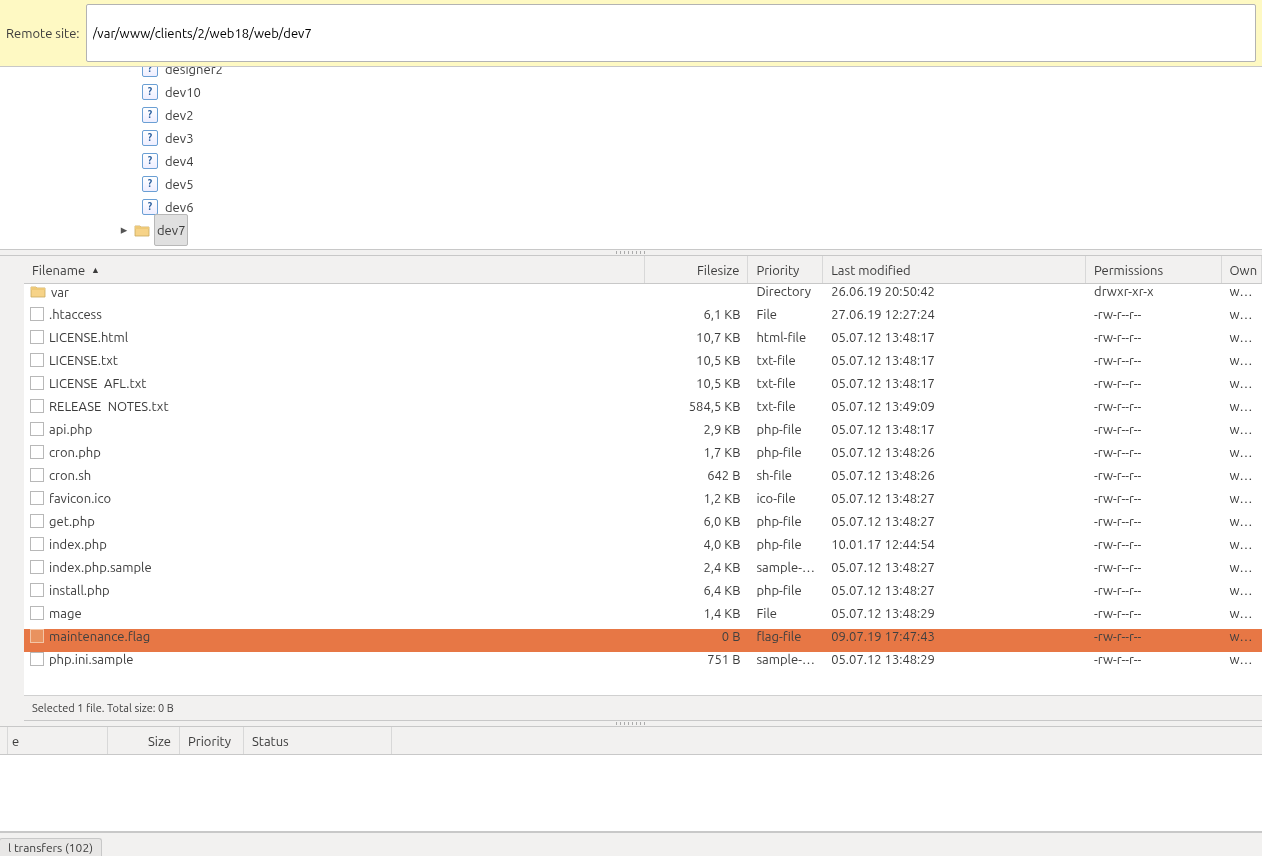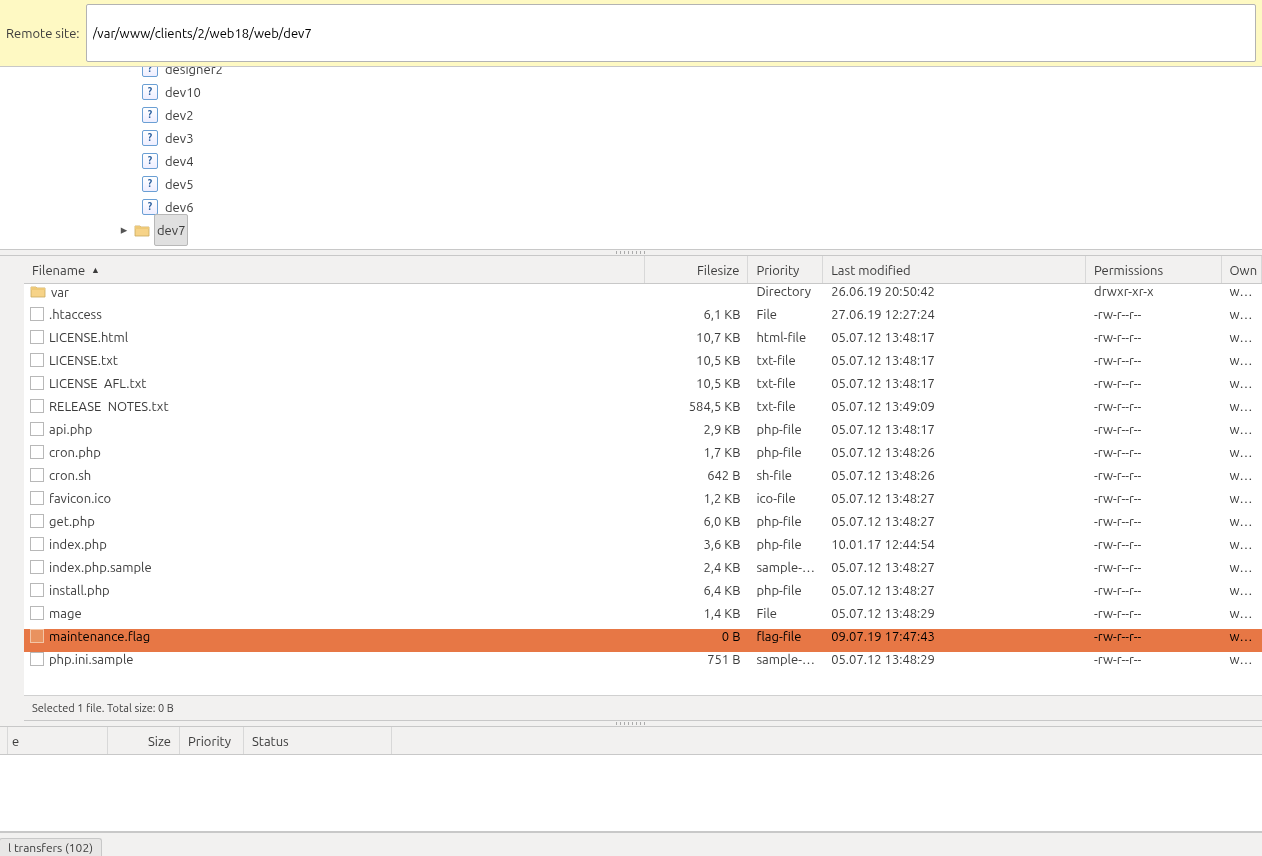--- a/index.html
+++ b/index.html
@@ -113,21 +113,21 @@
 
 .rows { background: #fff; }
 .row {
   display: flex;
   height: 23px;
   align-items: flex-start;
   font-size: 13px;
 }
 .row.selected {
   background: #e77745;
-  color: #000000;
+  color: #404040;
 }
 .cell {
   padding: 0 8px;
   overflow: hidden;
   white-space: nowrap;
   text-overflow: ellipsis;
 }
 .cell.name { width: 634px; display: flex; align-items: center; gap: 5px; padding-left: 6px; }
 .cell.size { width: 105px; text-align: right; }
 .cell.type { width: 76px; }
@@ -412,21 +412,21 @@
         <div class="cell type">php-file</div>
         <div class="cell mod">05.07.12 13:48:27</div>
         <div class="cell perm">-rw-r--r--</div>
         <div class="cell own">web1</div>
       </div>
       <div class="row">
         <div class="cell name">
           <span class="fileicon"></span>
           <span>index.php</span>
         </div>
-        <div class="cell size">3,6 KB</div>
+        <div class="cell size">4,0 KB</div>
         <div class="cell type">php-file</div>
         <div class="cell mod">10.01.17 12:44:54</div>
         <div class="cell perm">-rw-r--r--</div>
         <div class="cell own">web1</div>
       </div>
       <div class="row">
         <div class="cell name">
           <span class="fileicon"></span>
           <span>index.php.sample</span>
         </div>

